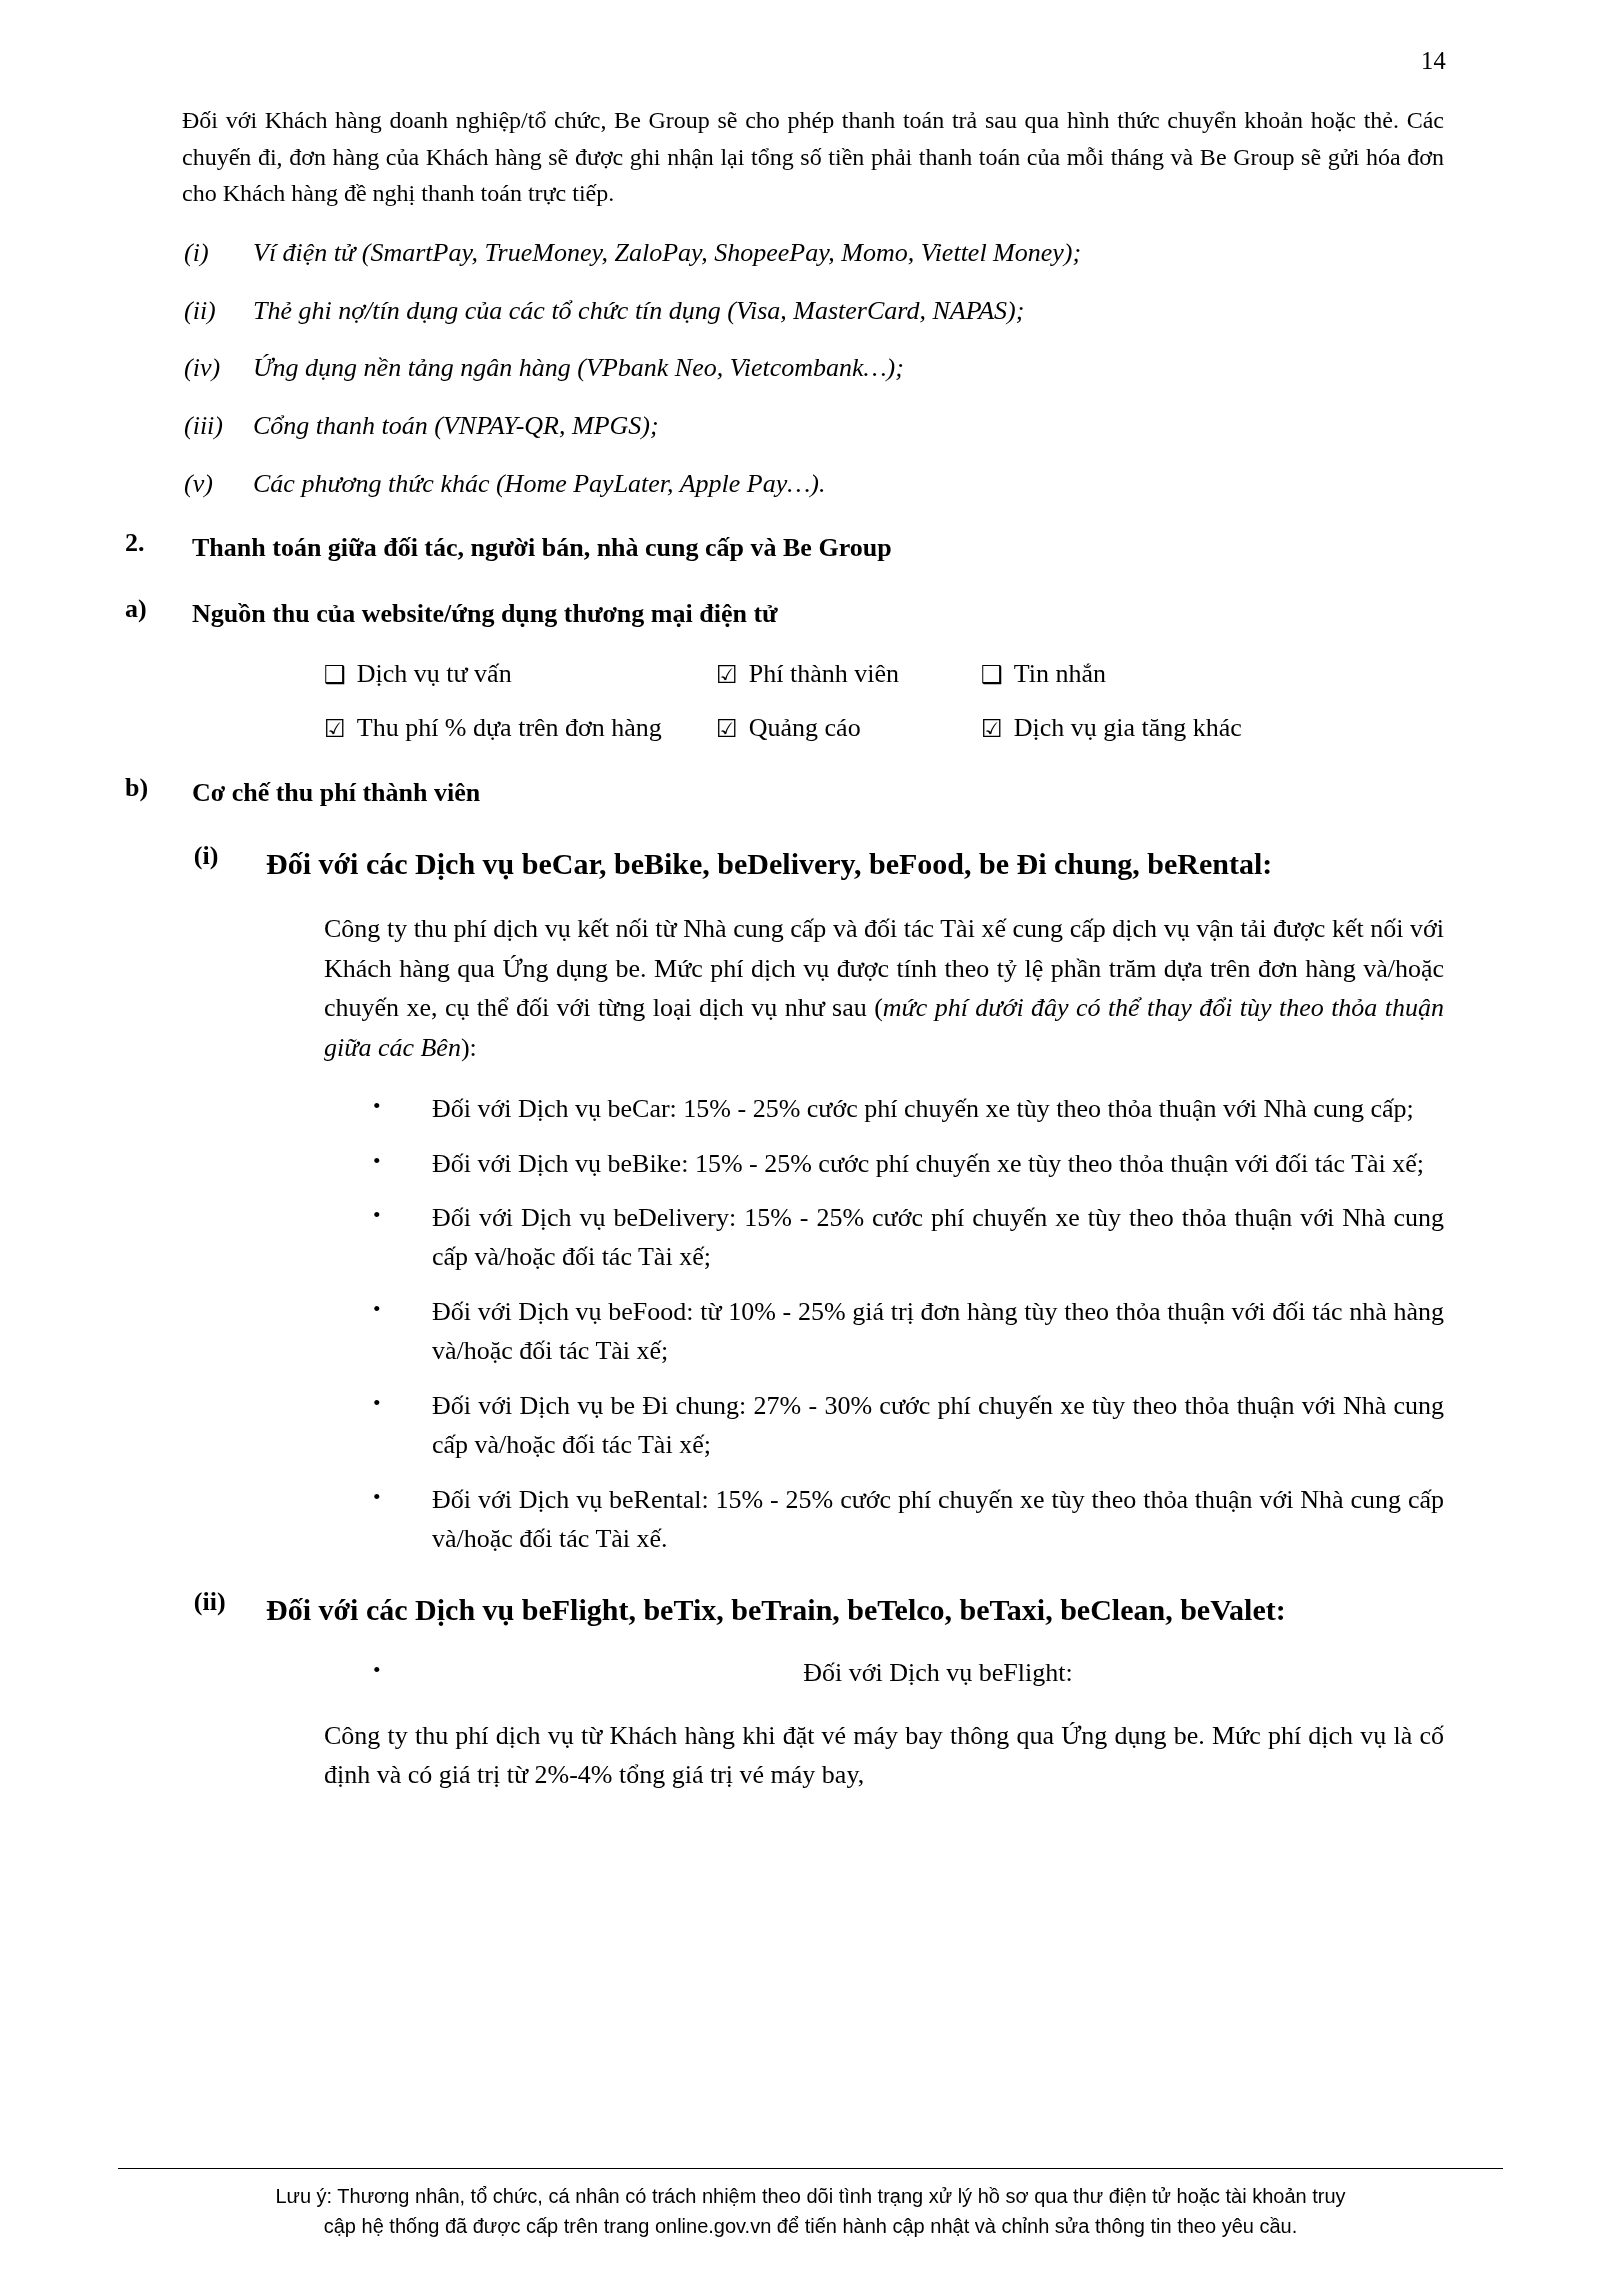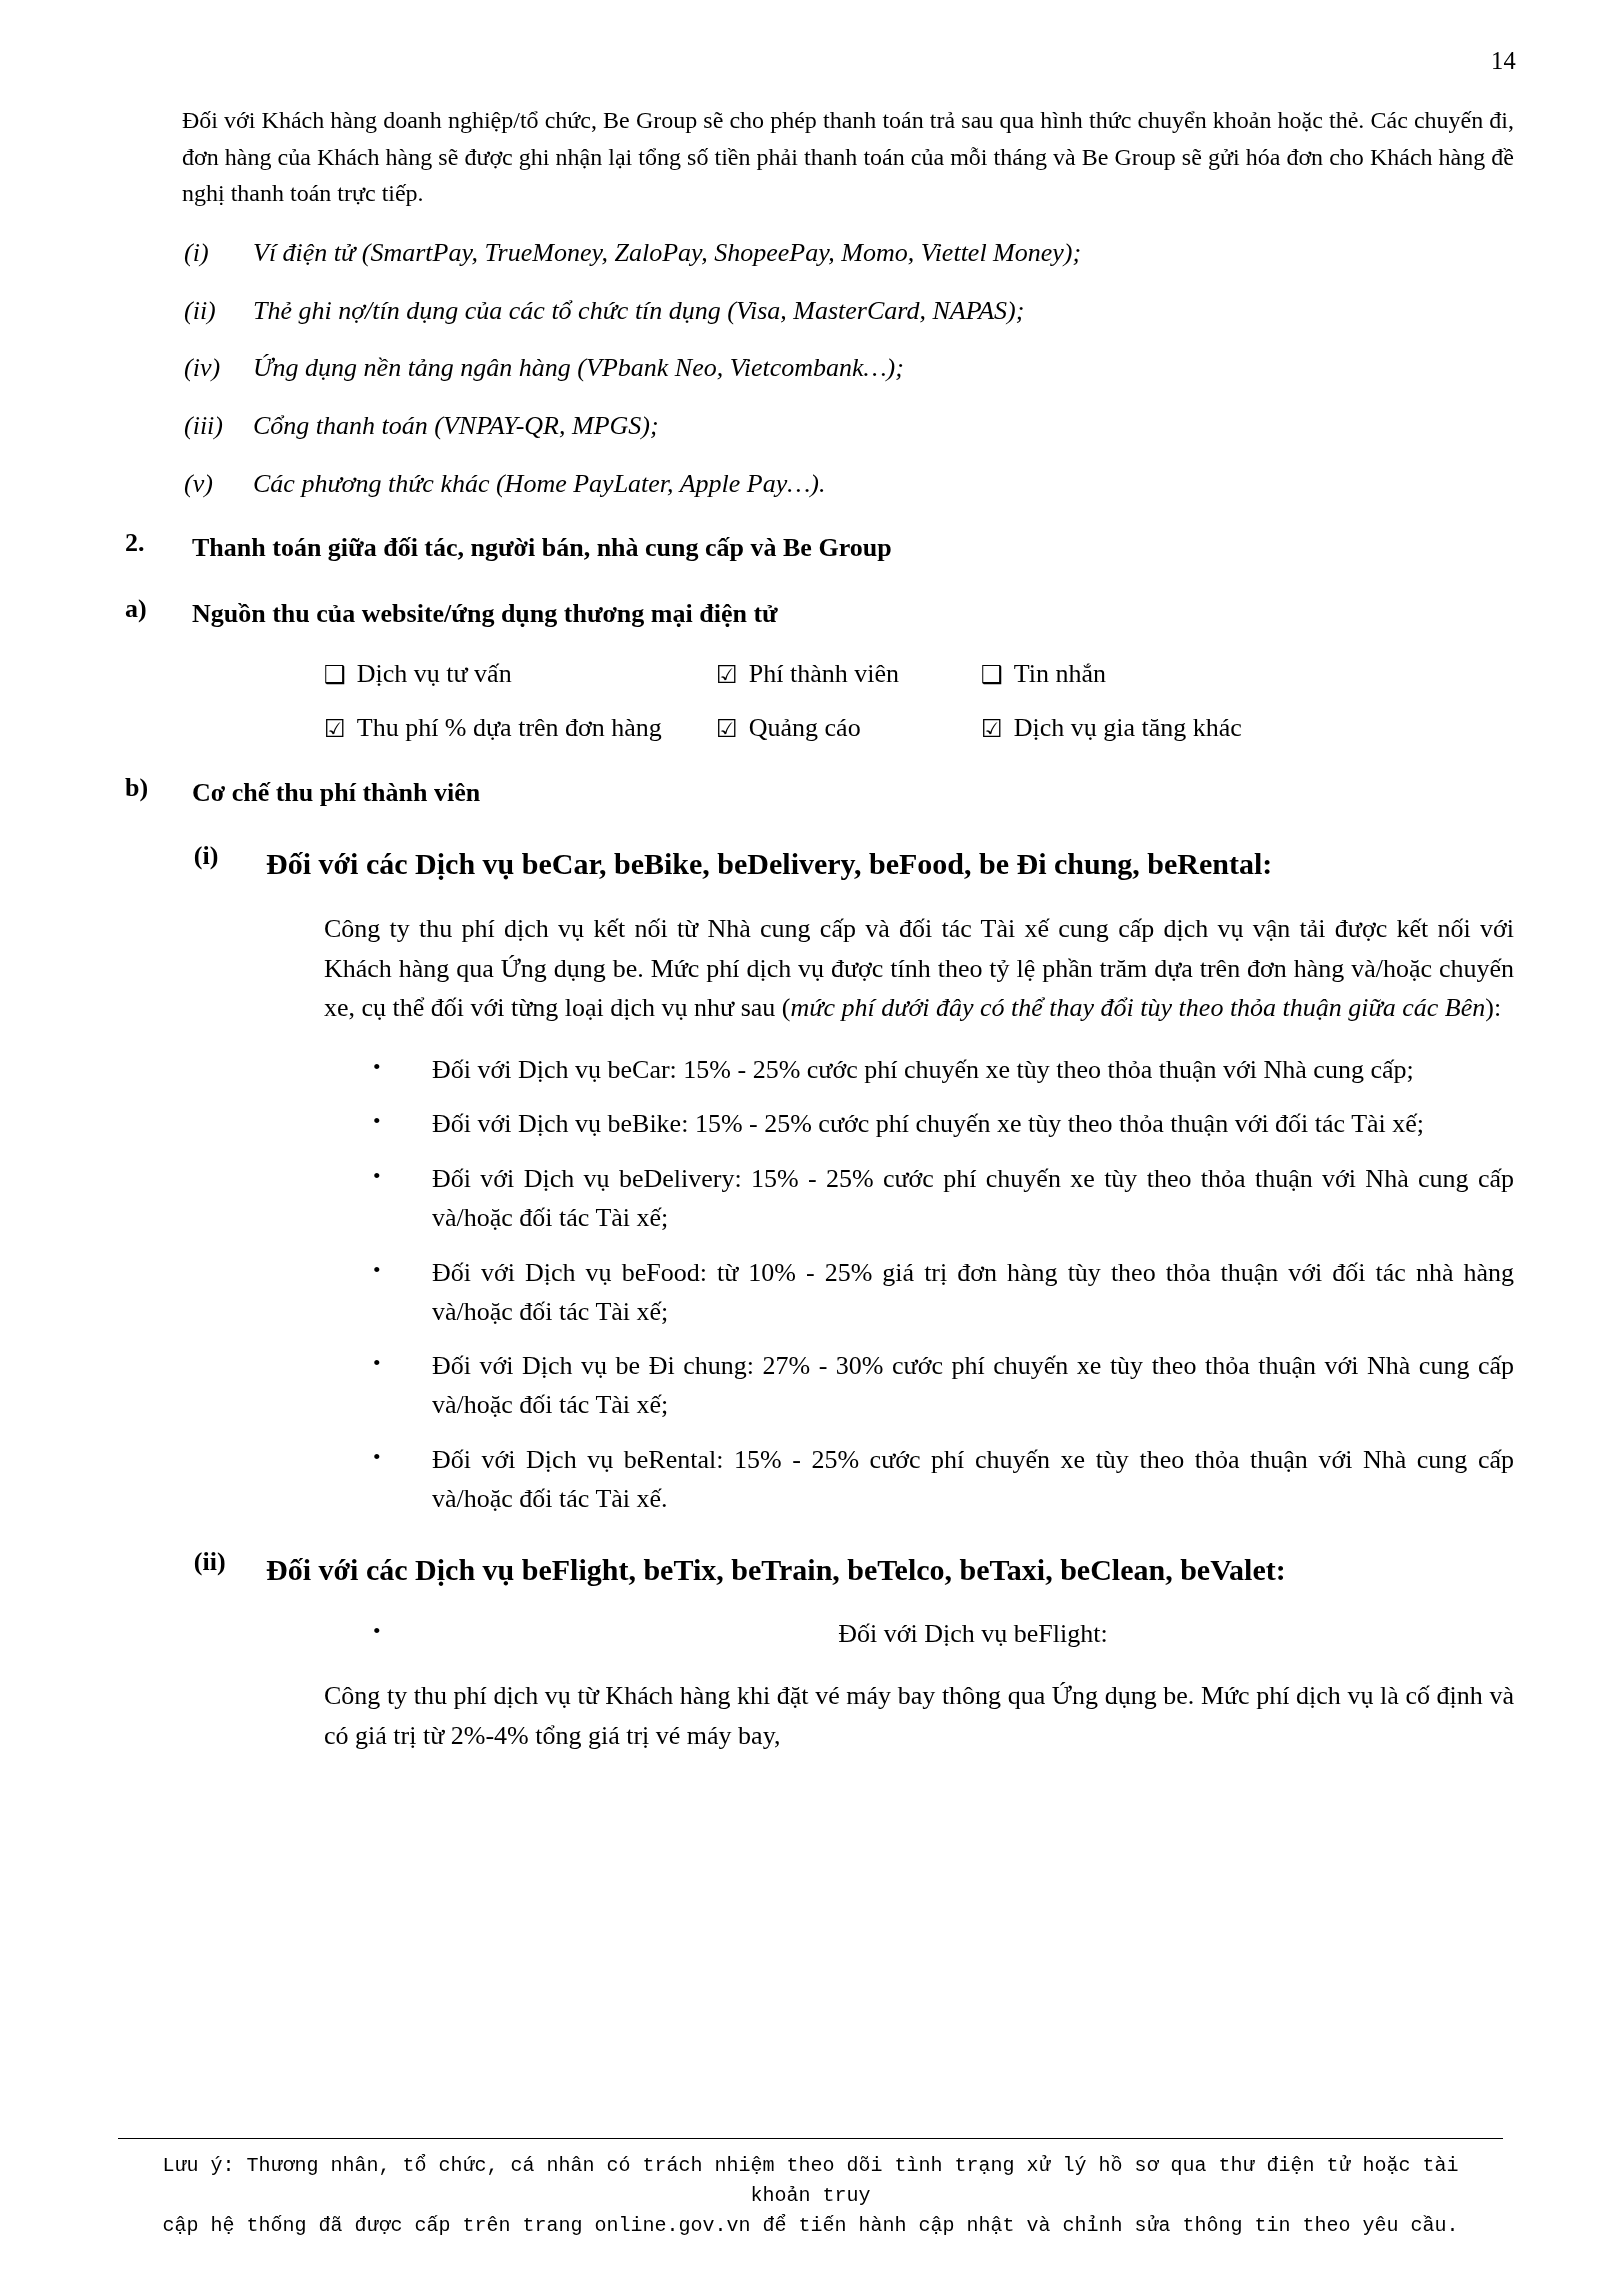--- a/index.html
+++ b/index.html
@@ -12,21 +12,21 @@
     min-height: 2292px;
     font-family: "Liberation Serif", serif;
     color: #000000;
     position: relative;
   }
   .page {
     position: relative;
     width: 1621px;
     min-height: 2292px;
     box-sizing: border-box;
-    padding: 39px 48px 0 118px;
+    padding: 39px 118px 0 118px;
   }
   .page-number {
     text-align: right;
     font-size: 24.5px;
     padding-right: 57px;
     padding-top: 7.8px;
     letter-spacing: 0.3px;
   }
   .content {
     padding: 27.4px 59px 0 64px;
@@ -172,21 +172,21 @@
     position: absolute;
     left: 118px;
     right: 118px;
     bottom: 51px;
   }
   .footer-rule {
     border-top: 1.5px solid #000;
     margin-bottom: 11.8px;
   }
   .footer-text {
-    font-family: Liberation Mono, monospace;
+    font-family: Liberation Sans, sans-serif;
     font-size: 20px;
     line-height: 1.5;
     text-align: center;
     padding: 0 34px;
   }
   i.it { font-style: italic; }
 </style>
 </head>
 <body>
 

